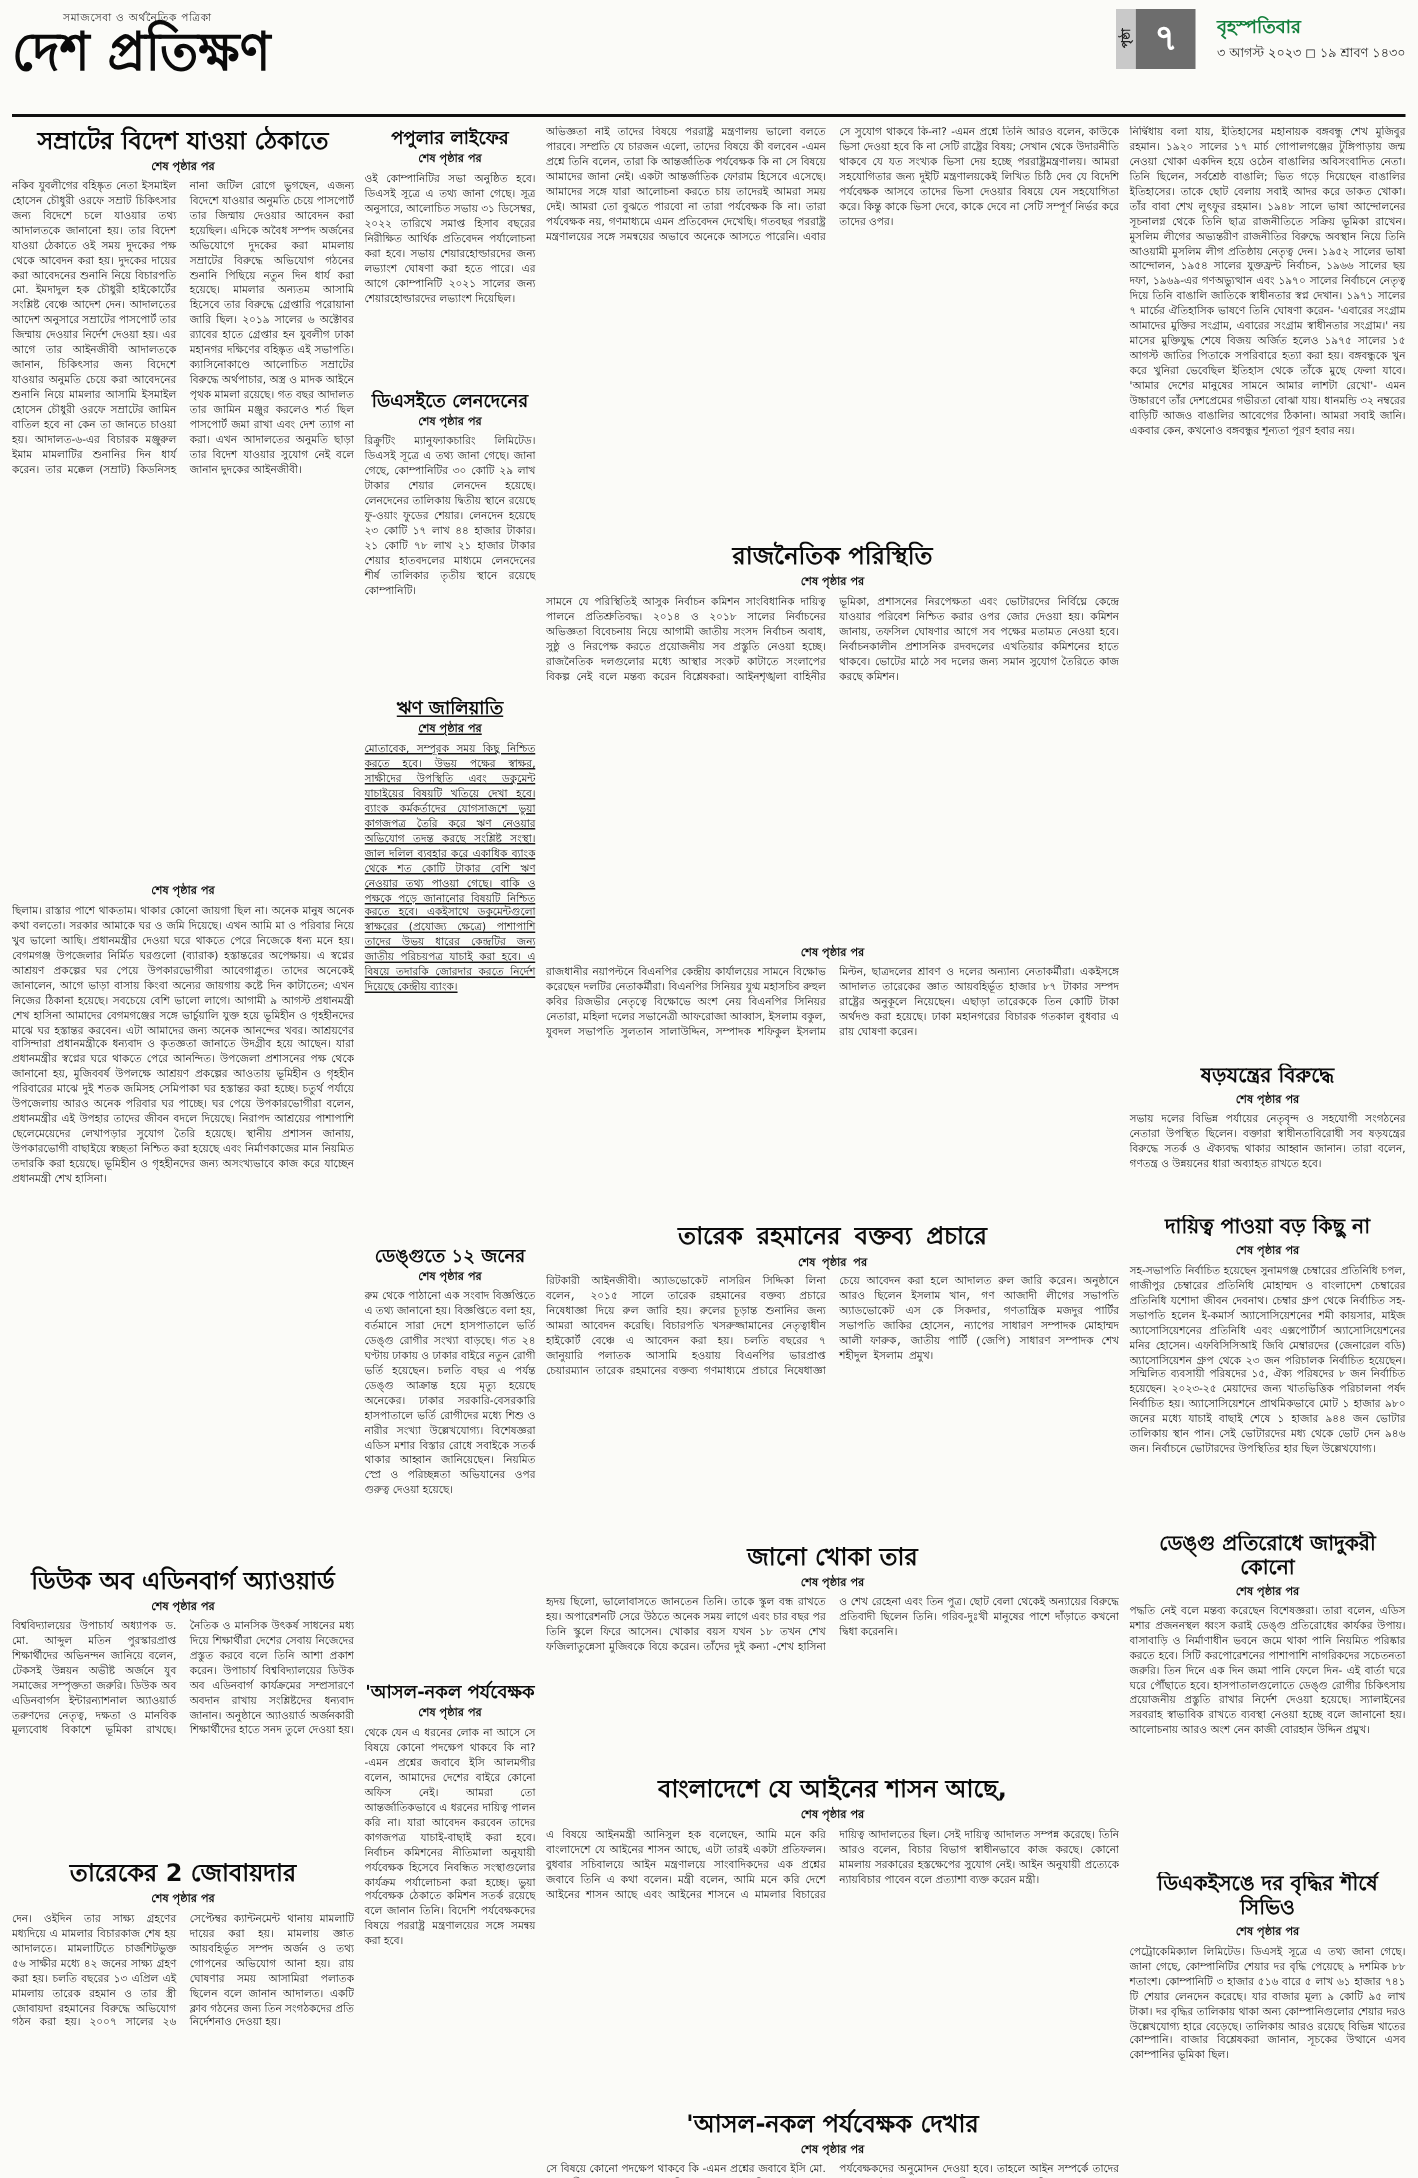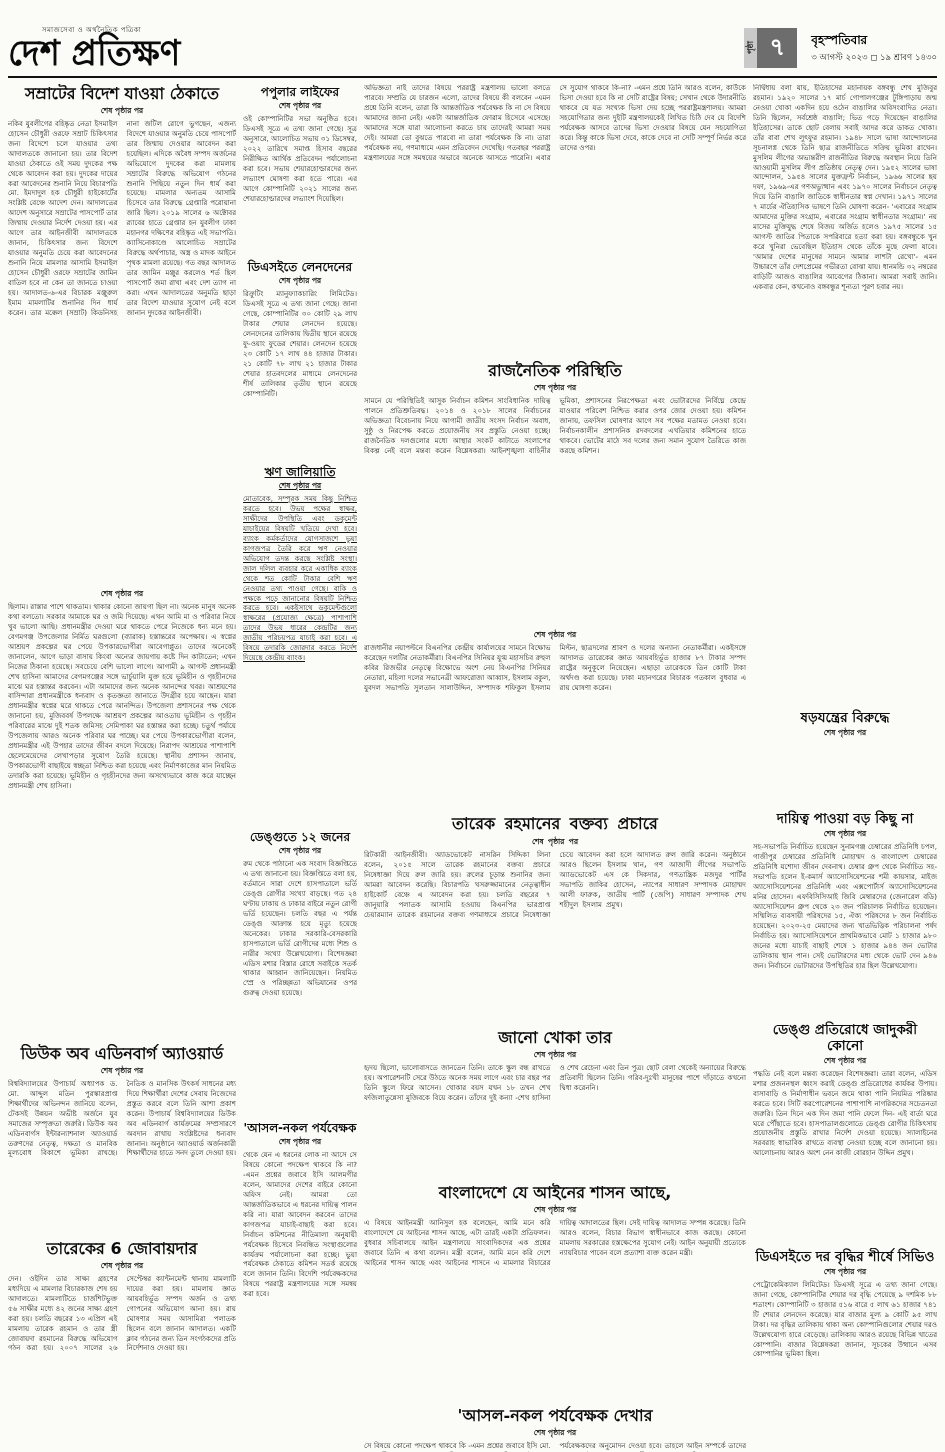--- a/index.html
+++ b/index.html
@@ -5,40 +5,40 @@
   html,body{margin:0;padding:0;}
   body{
     width:945px;height:1452px;overflow:hidden;
     background:#fbfbf8;color:#141414;
     font-family:"DejaVu Sans","Liberation Sans",sans-serif;
     -webkit-font-smoothing:antialiased;
   }
   .page{width:929px;margin:0 auto;padding-top:6px;}
 
   
-  .pagehead{display:flex;justify-content:space-between;align-items:flex-end;height:66px;}
+  .pagehead{display:flex;justify-content:space-between;align-items:flex-start;height:66px;}
   .masthead{display:flex;flex-direction:column;justify-content:flex-end;}
   .tagline{font-size:7px;color:#333;margin-left:34px;letter-spacing:.5px;}
   .logo{
     font-size:34px;font-weight:800;line-height:1.05;color:#0a0a0a;
     letter-spacing:0px;transform:scaleY(1.04);
   }
   .headright{display:flex;align-items:center;gap:6px;padding-bottom:4px;}
   .section-title{font-size:25px;font-weight:700;color:#161616;margin-right:8px;white-space:nowrap;}
   .pageno-wrap{display:flex;align-items:stretch;height:40px;}
   .pageno-label{
     background:#c9c9c9;color:#222;font-size:8px;display:flex;align-items:center;justify-content:center;
     width:13px;writing-mode:vertical-rl;transform:rotate(180deg);font-weight:700;
   }
   .pageno-box{
     background:#6d6d6d;color:#fff;width:40px;display:flex;align-items:center;justify-content:center;
     font-size:24px;font-weight:700;
   }
   .datebox{display:flex;flex-direction:column;justify-content:center;margin-left:8px;}
-  .weekday{font-size:12px;font-weight:700;color:#000000;}
+  .weekday{font-size:12px;font-weight:700;color:#15803d;}
   .dateline{font-size:8.5px;color:#222;margin-top:0;}
   .head-rule{border-top:2px solid #111;margin:4px 0 6px 0;}
 
   
   .zones{display:flex;gap:7px;align-items:flex-start;}
   .zone{display:block;}
   .zone-left{width:228px;}
   .zone-mid{width:114px;}
   .zone-center{width:382px;}
   .zone-right{width:184px;}
@@ -97,21 +97,21 @@
     <div class="body">ছিলাম। রাস্তার পাশে থাকতাম। থাকার কোনো জায়গা ছিল না। অনেক মানুষ অনেক কথা বলতো। সরকার আমাকে ঘর ও জমি দিয়েছে। এখন আমি মা ও পরিবার নিয়ে খুব ভালো আছি। প্রধানমন্ত্রীর দেওয়া ঘরে থাকতে পেরে নিজেকে ধন্য মনে হয়। বেগমগঞ্জ উপজেলার নির্মিত ঘরগুলো (ব্যারাক) হস্তান্তরের অপেক্ষায়। এ স্বপ্নের আশ্রয়ণ প্রকল্পের ঘর পেয়ে উপকারভোগীরা আবেগাপ্লুত। তাদের অনেকেই জানালেন, আগে ভাড়া বাসায় কিংবা অন্যের জায়গায় কষ্টে দিন কাটাতেন; এখন নিজের ঠিকানা হয়েছে। সবচেয়ে বেশি ভালো লাগে। আগামী ৯ আগস্ট প্রধানমন্ত্রী শেখ হাসিনা আমাদের বেগমগঞ্জের সঙ্গে ভার্চুয়ালি যুক্ত হয়ে ভূমিহীন ও গৃহহীনদের মাঝে ঘর হস্তান্তর করবেন। এটা আমাদের জন্য অনেক আনন্দের খবর। আশ্রয়ণের বাসিন্দারা প্রধানমন্ত্রীকে ধন্যবাদ ও কৃতজ্ঞতা জানাতে উদগ্রীব হয়ে আছেন। যারা প্রধানমন্ত্রীর স্বপ্নের ঘরে থাকতে পেরে আনন্দিত। উপজেলা প্রশাসনের পক্ষ থেকে জানানো হয়, মুজিববর্ষ উপলক্ষে আশ্রয়ণ প্রকল্পের আওতায় ভূমিহীন ও গৃহহীন পরিবারের মাঝে দুই শতক জমিসহ সেমিপাকা ঘর হস্তান্তর করা হচ্ছে। চতুর্থ পর্যায়ে উপজেলায় আরও অনেক পরিবার ঘর পাচ্ছে। ঘর পেয়ে উপকারভোগীরা বলেন, প্রধানমন্ত্রীর এই উপহার তাদের জীবন বদলে দিয়েছে। নিরাপদ আশ্রয়ের পাশাপাশি ছেলেমেয়েদের লেখাপড়ার সুযোগ তৈরি হয়েছে। স্থানীয় প্রশাসন জানায়, উপকারভোগী বাছাইয়ে স্বচ্ছতা নিশ্চিত করা হয়েছে এবং নির্মাণকাজের মান নিয়মিত তদারকি করা হয়েছে। ভূমিহীন ও গৃহহীনদের জন্য অসংখ্যভাবে কাজ করে যাচ্ছেন প্রধানমন্ত্রী শেখ হাসিনা।</div>
   </div>
 
   <div class="article" style="height: 190px;">
     <div class="headline hl-lg">ডিউক অব এডিনবার্গ অ্যাওয়ার্ড</div>
     <div class="continued">শেষ পৃষ্ঠার পর</div>
     <div class="body" style="column-count: 2;">বিশ্ববিদ্যালয়ের উপাচার্য অধ্যাপক ড. মো. আব্দুল মতিন পুরস্কারপ্রাপ্ত শিক্ষার্থীদের অভিনন্দন জানিয়ে বলেন, টেকসই উন্নয়ন অভীষ্ট অর্জনে যুব সমাজের সম্পৃক্ততা জরুরি। ডিউক অব এডিনবার্গস ইন্টারন্যাশনাল অ্যাওয়ার্ড তরুণদের নেতৃত্ব, দক্ষতা ও মানবিক মূল্যবোধ বিকাশে ভূমিকা রাখছে। নৈতিক ও মানসিক উৎকর্ষ সাধনের মধ্য দিয়ে শিক্ষার্থীরা দেশের সেবায় নিজেদের প্রস্তুত করবে বলে তিনি আশা প্রকাশ করেন। উপাচার্য বিশ্ববিদ্যালয়ের ডিউক অব এডিনবার্গ কার্যক্রমের সম্প্রসারণে অবদান রাখায় সংশ্লিষ্টদের ধন্যবাদ জানান। অনুষ্ঠানে অ্যাওয়ার্ড অর্জনকারী শিক্ষার্থীদের হাতে সনদ তুলে দেওয়া হয়।</div>
   </div>
 
   <div class="article" style="height: 200px;">
-    <div class="headline hl-lg">তারেকের 6 জোবায়দার</div>
+    <div class="headline hl-lg">তারেকের 2 জোবায়দার</div>
     <div class="continued">শেষ পৃষ্ঠার পর</div>
     <div class="body" style="column-count: 2;">দেন। ওইদিন তার সাক্ষ্য গ্রহণের মধ্যদিয়ে এ মামলার বিচারকাজ শেষ হয় আদালতে। মামলাটিতে চার্জশিটভুক্ত ৫৬ সাক্ষীর মধ্যে ৪২ জনের সাক্ষ্য গ্রহণ করা হয়। চলতি বছরের ১৩ এপ্রিল এই মামলায় তারেক রহমান ও তার স্ত্রী জোবায়দা রহমানের বিরুদ্ধে অভিযোগ গঠন করা হয়। ২০০৭ সালের ২৬ সেপ্টেম্বর ক্যান্টনমেন্ট থানায় মামলাটি দায়ের করা হয়। মামলায় জ্ঞাত আয়বহির্ভূত সম্পদ অর্জন ও তথ্য গোপনের অভিযোগ আনা হয়। রায় ঘোষণার সময় আসামিরা পলাতক ছিলেন বলে জানান আদালত। একটি ক্লাব গঠনের জন্য তিন সংগঠকদের প্রতি নির্দেশনাও দেওয়া হয়।</div>
   </div>
 </div>
     <div class="zone zone-mid">
   <div class="article" style="height: 170px;">
     <div class="headline hl-sm">পপুলার লাইফের</div>
     <div class="continued">শেষ পৃষ্ঠার পর</div>
     <div class="body">ওই কোম্পানিটির সভা অনুষ্ঠিত হবে। ডিএসই সূত্রে এ তথ্য জানা গেছে। সূত্র অনুসারে, আলোচিত সভায় ৩১ ডিসেম্বর, ২০২২ তারিখে সমাপ্ত হিসাব বছরের নিরীক্ষিত আর্থিক প্রতিবেদন পর্যালোচনা করা হবে। সভায় শেয়ারহোল্ডারদের জন্য লভ্যাংশ ঘোষণা করা হতে পারে। এর আগে কোম্পানিটি ২০২১ সালের জন্য শেয়ারহোল্ডারদের লভ্যাংশ দিয়েছিল।</div>
   </div>
@@ -183,35 +183,36 @@
 </div>
     <div class="zone zone-right">
   <div class="article" style="height: 620px;">
 
     <div class="body">নির্দ্বিধায় বলা যায়, ইতিহাসের মহানায়ক বঙ্গবন্ধু শেখ মুজিবুর রহমান। ১৯২০ সালের ১৭ মার্চ গোপালগঞ্জের টুঙ্গিপাড়ায় জন্ম নেওয়া খোকা একদিন হয়ে ওঠেন বাঙালির অবিসংবাদিত নেতা। তিনি ছিলেন, সর্বশ্রেষ্ঠ বাঙালি; ভিত গড়ে দিয়েছেন বাঙালির ইতিহাসের। তাকে ছোট বেলায় সবাই আদর করে ডাকত খোকা। তাঁর বাবা শেখ লুৎফুর রহমান। ১৯৪৮ সালে ভাষা আন্দোলনের সূচনালগ্ন থেকে তিনি ছাত্র রাজনীতিতে সক্রিয় ভূমিকা রাখেন। মুসলিম লীগের অভ্যন্তরীণ রাজনীতির বিরুদ্ধে অবস্থান নিয়ে তিনি আওয়ামী মুসলিম লীগ প্রতিষ্ঠায় নেতৃত্ব দেন। ১৯৫২ সালের ভাষা আন্দোলন, ১৯৫৪ সালের যুক্তফ্রন্ট নির্বাচন, ১৯৬৬ সালের ছয় দফা, ১৯৬৯-এর গণঅভ্যুত্থান এবং ১৯৭০ সালের নির্বাচনে নেতৃত্ব দিয়ে তিনি বাঙালি জাতিকে স্বাধীনতার স্বপ্ন দেখান। ১৯৭১ সালের ৭ মার্চের ঐতিহাসিক ভাষণে তিনি ঘোষণা করেন- 'এবারের সংগ্রাম আমাদের মুক্তির সংগ্রাম, এবারের সংগ্রাম স্বাধীনতার সংগ্রাম।' নয় মাসের মুক্তিযুদ্ধ শেষে বিজয় অর্জিত হলেও ১৯৭৫ সালের ১৫ আগস্ট জাতির পিতাকে সপরিবারে হত্যা করা হয়। বঙ্গবন্ধুকে খুন করে খুনিরা ভেবেছিল ইতিহাস থেকে তাঁকে মুছে ফেলা যাবে। 'আমার দেশের মানুষের সামনে আমার লাশটা রেখো'- এমন উচ্চারণে তাঁর দেশপ্রেমের গভীরতা বোঝা যায়। ধানমন্ডি ৩২ নম্বরের বাড়িটি আজও বাঙালির আবেগের ঠিকানা। আমরা সবাই জানি। একবার কেন, কখনোও বঙ্গবন্ধুর শূন্যতা পূরণ হবার নয়।</div>
   </div>
 
   <div class="article" style="height: 96px;">
     <div class="headline hl-md">ষড়যন্ত্রের বিরুদ্ধে</div>
     <div class="continued">শেষ পৃষ্ঠার পর</div>
+    <div class="body">সভায় দলের বিভিন্ন পর্যায়ের নেতৃবৃন্দ ও সহযোগী সংগঠনের নেতারা উপস্থিত ছিলেন। বক্তারা স্বাধীনতাবিরোধী সব ষড়যন্ত্রের বিরুদ্ধে সতর্ক ও ঐক্যবদ্ধ থাকার আহ্বান জানান। তারা বলেন, গণতন্ত্র ও উন্নয়নের ধারা অব্যাহত রাখতে হবে।</div>
   </div>
 
   <div class="article" style="height: 206px;">
     <div class="headline hl-md">দায়িত্ব পাওয়া বড় কিছু না</div>
     <div class="continued">শেষ পৃষ্ঠার পর</div>
     <div class="body">সহ-সভাপতি নির্বাচিত হয়েছেন সুনামগঞ্জ চেম্বারের প্রতিনিধি চপল, গাজীপুর চেম্বারের প্রতিনিধি মোহাম্মদ ও বাংলাদেশ চেম্বারের প্রতিনিধি যশোদা জীবন দেবনাথ। চেম্বার গ্রুপ থেকে নির্বাচিত সহ-সভাপতি হলেন ই-কমার্স অ্যাসোসিয়েশনের শমী কায়সার, মাইজ অ্যাসোসিয়েশনের প্রতিনিধি এবং এক্সপোর্টার্স অ্যাসোসিয়েশনের মনির হোসেন। এফবিসিসিআই জিবি মেম্বারদের (জেনারেল বডি) অ্যাসোসিয়েশন গ্রুপ থেকে ২৩ জন পরিচালক নির্বাচিত হয়েছেন। সম্মিলিত ব্যবসায়ী পরিষদের ১৫, ঐক্য পরিষদের ৮ জন নির্বাচিত হয়েছেন। ২০২৩-২৫ মেয়াদের জন্য খাতভিত্তিক পরিচালনা পর্ষদ নির্বাচিত হয়। অ্যাসোসিয়েশনে প্রাথমিকভাবে মোট ১ হাজার ৯৮০ জনের মধ্যে যাচাই বাছাই শেষে ১ হাজার ৯৪৪ জন ভোটার তালিকায় স্থান পান। সেই ভোটারদের মধ্য থেকে ভোট দেন ৯৪৬ জন। নির্বাচনে ভোটারদের উপস্থিতির হার ছিল উল্লেখযোগ্য।</div>
   </div>
 
   <div class="article" style="height: 222px;">
     <div class="headline hl-md">ডেঙ্গু প্রতিরোধে জাদুকরী কোনো</div>
     <div class="continued">শেষ পৃষ্ঠার পর</div>
     <div class="body">পদ্ধতি নেই বলে মন্তব্য করেছেন বিশেষজ্ঞরা। তারা বলেন, এডিস মশার প্রজননস্থল ধ্বংস করাই ডেঙ্গু প্রতিরোধের কার্যকর উপায়। বাসাবাড়ি ও নির্মাণাধীন ভবনে জমে থাকা পানি নিয়মিত পরিষ্কার করতে হবে। সিটি করপোরেশনের পাশাপাশি নাগরিকদের সচেতনতা জরুরি। তিন দিনে এক দিন জমা পানি ফেলে দিন- এই বার্তা ঘরে ঘরে পৌঁছাতে হবে। হাসপাতালগুলোতে ডেঙ্গু রোগীর চিকিৎসায় প্রয়োজনীয় প্রস্তুতি রাখার নির্দেশ দেওয়া হয়েছে। স্যালাইনের সরবরাহ স্বাভাবিক রাখতে ব্যবস্থা নেওয়া হচ্ছে বলে জানানো হয়। আলোচনায় আরও অংশ নেন কাজী বোরহান উদ্দিন প্রমুখ।</div>
   </div>
 
   <div class="article" style="height: 198px;">
-    <div class="headline hl-md">ডিএসইতে দর বৃদ্ধির শীর্ষে সিভিও</div>
+    <div class="headline hl-md">ডিএকইসঙে দর বৃদ্ধির শীর্ষে সিভিও</div>
     <div class="continued">শেষ পৃষ্ঠার পর</div>
     <div class="body">পেট্রোকেমিক্যাল লিমিটেড। ডিএসই সূত্রে এ তথ্য জানা গেছে। জানা গেছে, কোম্পানিটির শেয়ার দর বৃদ্ধি পেয়েছে ৯ দশমিক ৮৮ শতাংশ। কোম্পানিটি ৩ হাজার ৫১৬ বারে ৫ লাখ ৬১ হাজার ৭৪১ টি শেয়ার লেনদেন করেছে। যার বাজার মূল্য ৯ কোটি ৯৫ লাখ টাকা। দর বৃদ্ধির তালিকায় থাকা অন্য কোম্পানিগুলোর শেয়ার দরও উল্লেখযোগ্য হারে বেড়েছে। তালিকায় আরও রয়েছে বিভিন্ন খাতের কোম্পানি। বাজার বিশ্লেষকরা জানান, সূচকের উত্থানে এসব কোম্পানির ভূমিকা ছিল।</div>
   </div>
 </div>
   </div>
 
 </div>
 
 </body></html>

